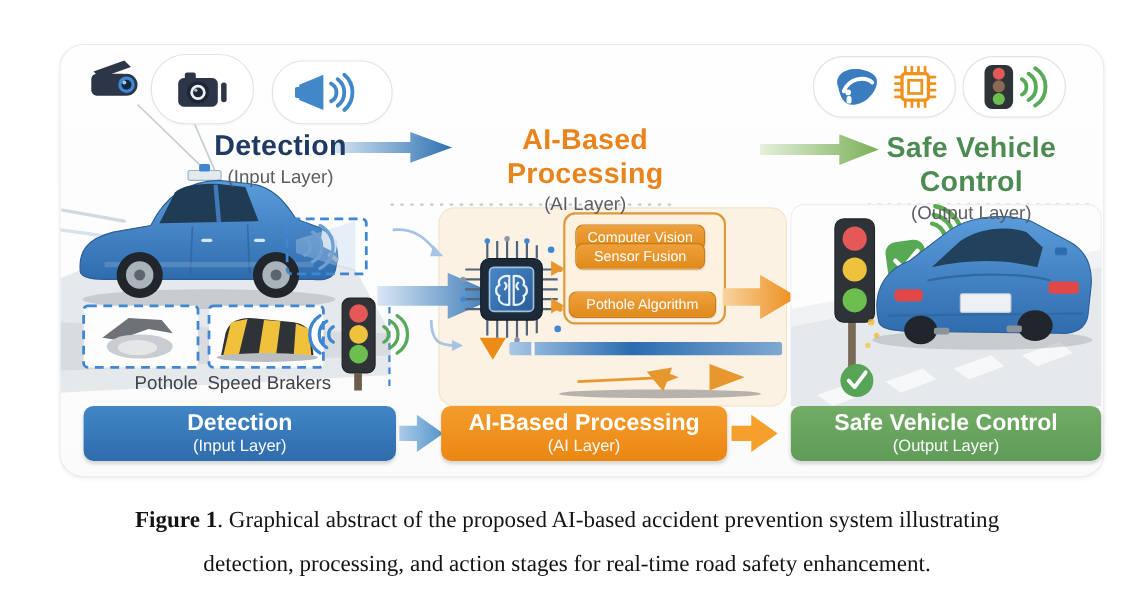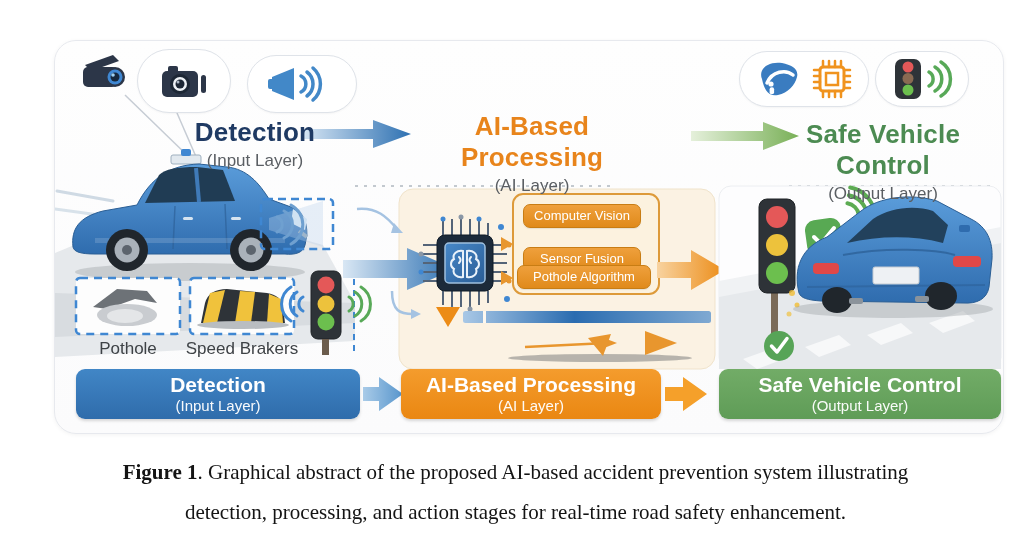--- a/index.html
+++ b/index.html
@@ -10,21 +10,21 @@
         background:linear-gradient(#fefefe,#fbfbfc);box-shadow:0 1px 4px rgba(0,0,0,.05);}
   .art{position:absolute;left:0;top:0;width:948px;height:392px;}
   .abs{position:absolute;}
   .pill{position:absolute;background:#ffffff;border:1.5px solid #dfe3e9;border-radius:999px;
         display:flex;align-items:center;justify-content:center;gap:10px;
         box-shadow:0 1px 2px rgba(0,0,0,.04);}
   .stage{position:absolute;text-align:center;}
   .stage .t{font-weight:bold;font-size:26px;letter-spacing:.2px;}
   .stage .s{font-size:17px;color:#5a5e63;margin-top:3px;}
   .t-det{color:#1f3a63;} .t-ai{color:#e8841b;} .t-ctl{color:#4c8b52;}
-  .hazard-label{position:absolute;text-align:center;font-size:17px;color:#3e4246;}
+  .hazard-label{position:absolute;text-align:right;font-size:17px;color:#3e4246;}
   .module-pill{position:absolute;height:22px;line-height:22px;text-align:center;
         background:linear-gradient(#efa03c,#e08a1b);border:1px solid #c87d14;border-radius:7px;
         color:#ffffff;font-size:13px;box-shadow:0 1px 1px rgba(0,0,0,.08);}
   .banner{position:absolute;height:50px;border-radius:9px;color:#ffffff;text-align:center;
         display:flex;flex-direction:column;justify-content:center;box-shadow:0 2px 3px rgba(0,0,0,.15);}
   .banner .bt{font-size:21px;font-weight:bold;line-height:24px;}
   .banner .bs{font-size:15px;line-height:18px;opacity:.96;}
   .banner-blue{left:21px;top:328px;width:284px;background:linear-gradient(#4186c6,#2f6cab);}
   .banner-orange{left:346px;top:328px;width:260px;background:linear-gradient(#f49c2d,#ea8712);}
   .banner-green{left:664px;top:328px;width:282px;background:linear-gradient(#72ac67,#5f9c57);}
@@ -372,21 +372,21 @@
     <div class="stage" style="left:347px;top:70px;width:260px;">
       <div class="t t-ai">AI-Based Processing</div>
       <div class="s">(AI Layer)</div>
     </div>
     <div class="stage" style="left:708px;top:78px;width:240px;">
       <div class="t t-ctl">Safe Vehicle Control</div>
       <div class="s">(Output Layer)</div>
     </div>
 
     <div class="module-pill" style="left:468px;top:163px;width:116px;">Computer Vision</div>
-    <div class="module-pill" style="left:468px;top:206px;width:116px;">Sensor Fusion</div>
+    <div class="module-pill" style="left:468px;top:180px;width:116px;">Sensor Fusion</div>
     <div class="module-pill" style="left:462px;top:224px;width:132px;">Pothole Algorithm</div>
 
     <div class="hazard-label" style="left:21px;top:298px;width:104px;">Pothole</div>
     <div class="hazard-label" style="left:128px;top:298px;width:118px;">Speed Brakers</div>
 
     <div class="banner banner-blue">
       <div class="bt">Detection</div>
       <div class="bs">(Input Layer)</div>
     </div>
     <div class="banner banner-orange">

